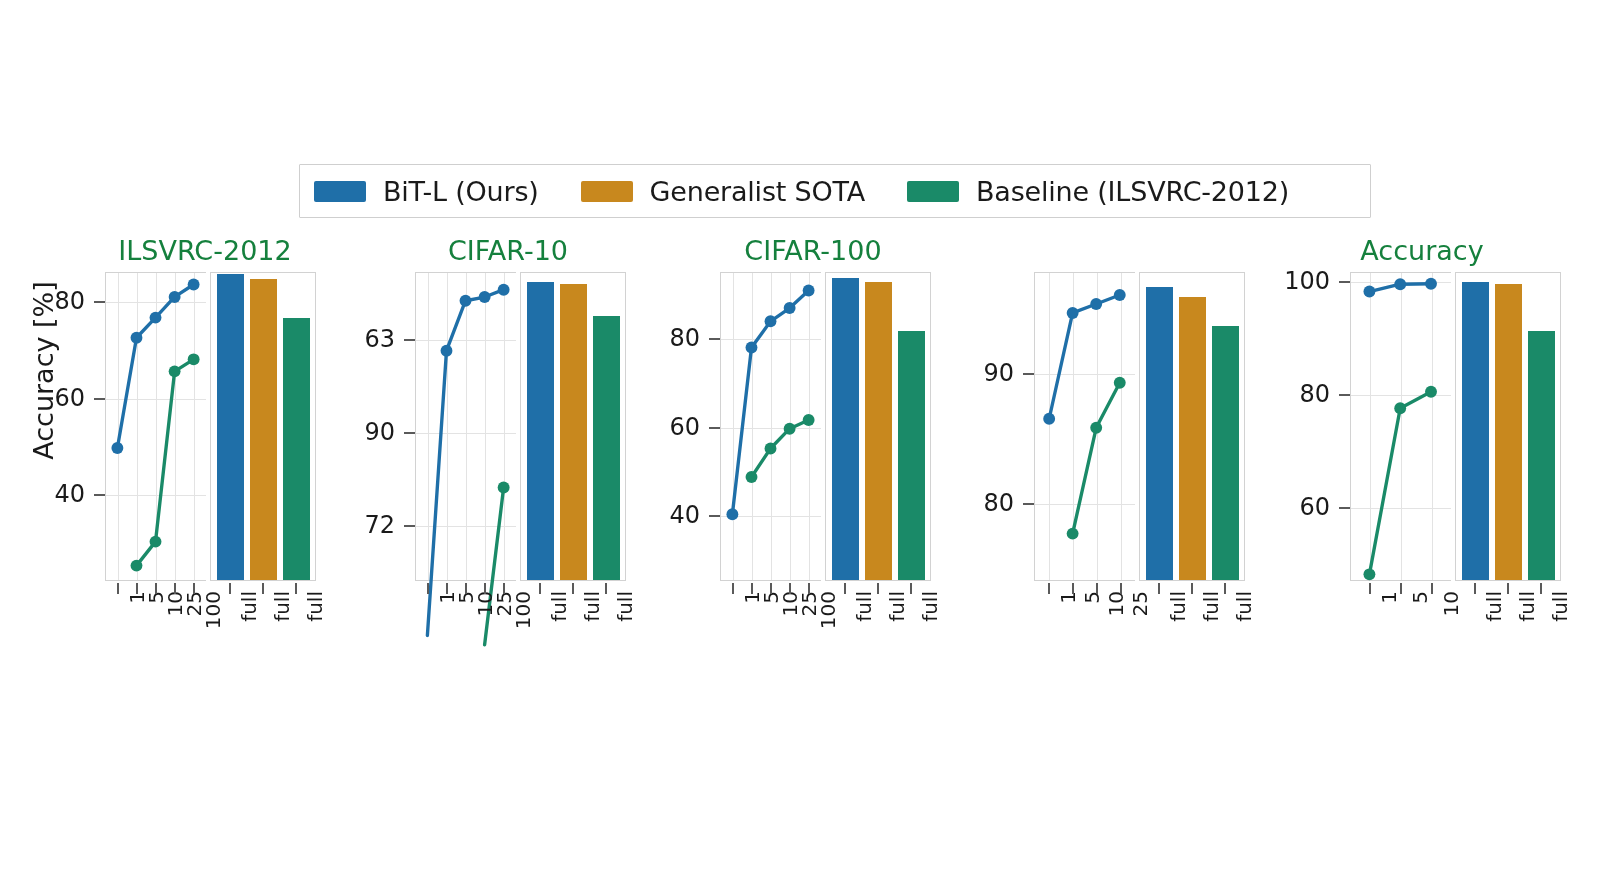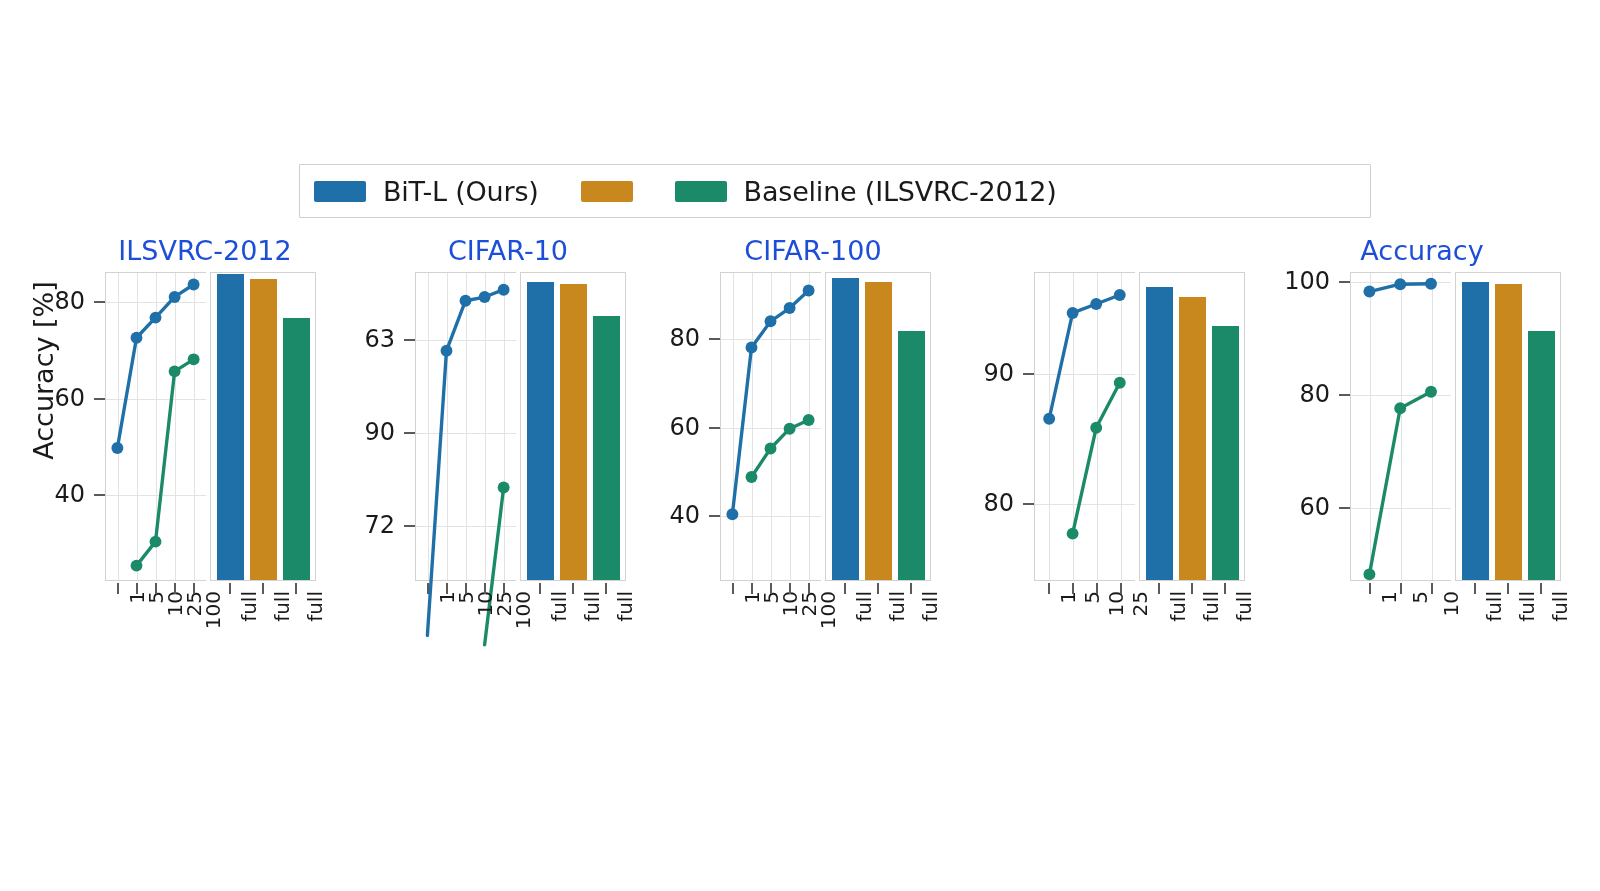--- a/index.html
+++ b/index.html
@@ -26,21 +26,21 @@
   
   #ylabel{
     position:absolute;left:-72px;top:355px;width:230px;text-align:center;
     transform:rotate(-90deg);font-size:27px;color:#1a1a1a;
   }
 
   
   .panel{position:absolute;top:235px;height:450px;}
   .panel-title{
     position:absolute;left:0;top:0;width:100%;text-align:center;
-    font-size:27px;color:#1d4ed8;white-space:nowrap;
+    font-size:27px;color:#15803d;white-space:nowrap;
   }
 
   .axes{
     position:absolute;top:37px;height:309px;
     border:1.5px solid #d2d2d2;box-sizing:border-box;background:#fff;
   }
   .axes.curve{border-right:none;}
   .axes.bars{border-left:1.5px solid #d2d2d2;}
 
   .gridv{position:absolute;top:0;bottom:0;width:1px;background:#e3e3e3;}
@@ -68,20 +68,21 @@
 
 <div id="figure">
 
   <div id="legend">
     <div class="legend-entry" style="margin-left:14px;">
       <span class="legend-swatch" style="background:#1f6fa8;"></span>
       <span class="legend-label">BiT-L (Ours)</span>
     </div>
     <div class="legend-entry" style="margin-left:42px;">
       <span class="legend-swatch" style="background:#c8881e;"></span>
+      <span class="legend-label">Generalist SOTA</span>
     </div>
     <div class="legend-entry" style="margin-left:42px;">
       <span class="legend-swatch" style="background:#1a8a68;"></span>
       <span class="legend-label">Baseline (ILSVRC-2012)</span>
     </div>
   </div>
 
   <div id="ylabel">Accuracy [%]</div>
 
   <div id="panels">

